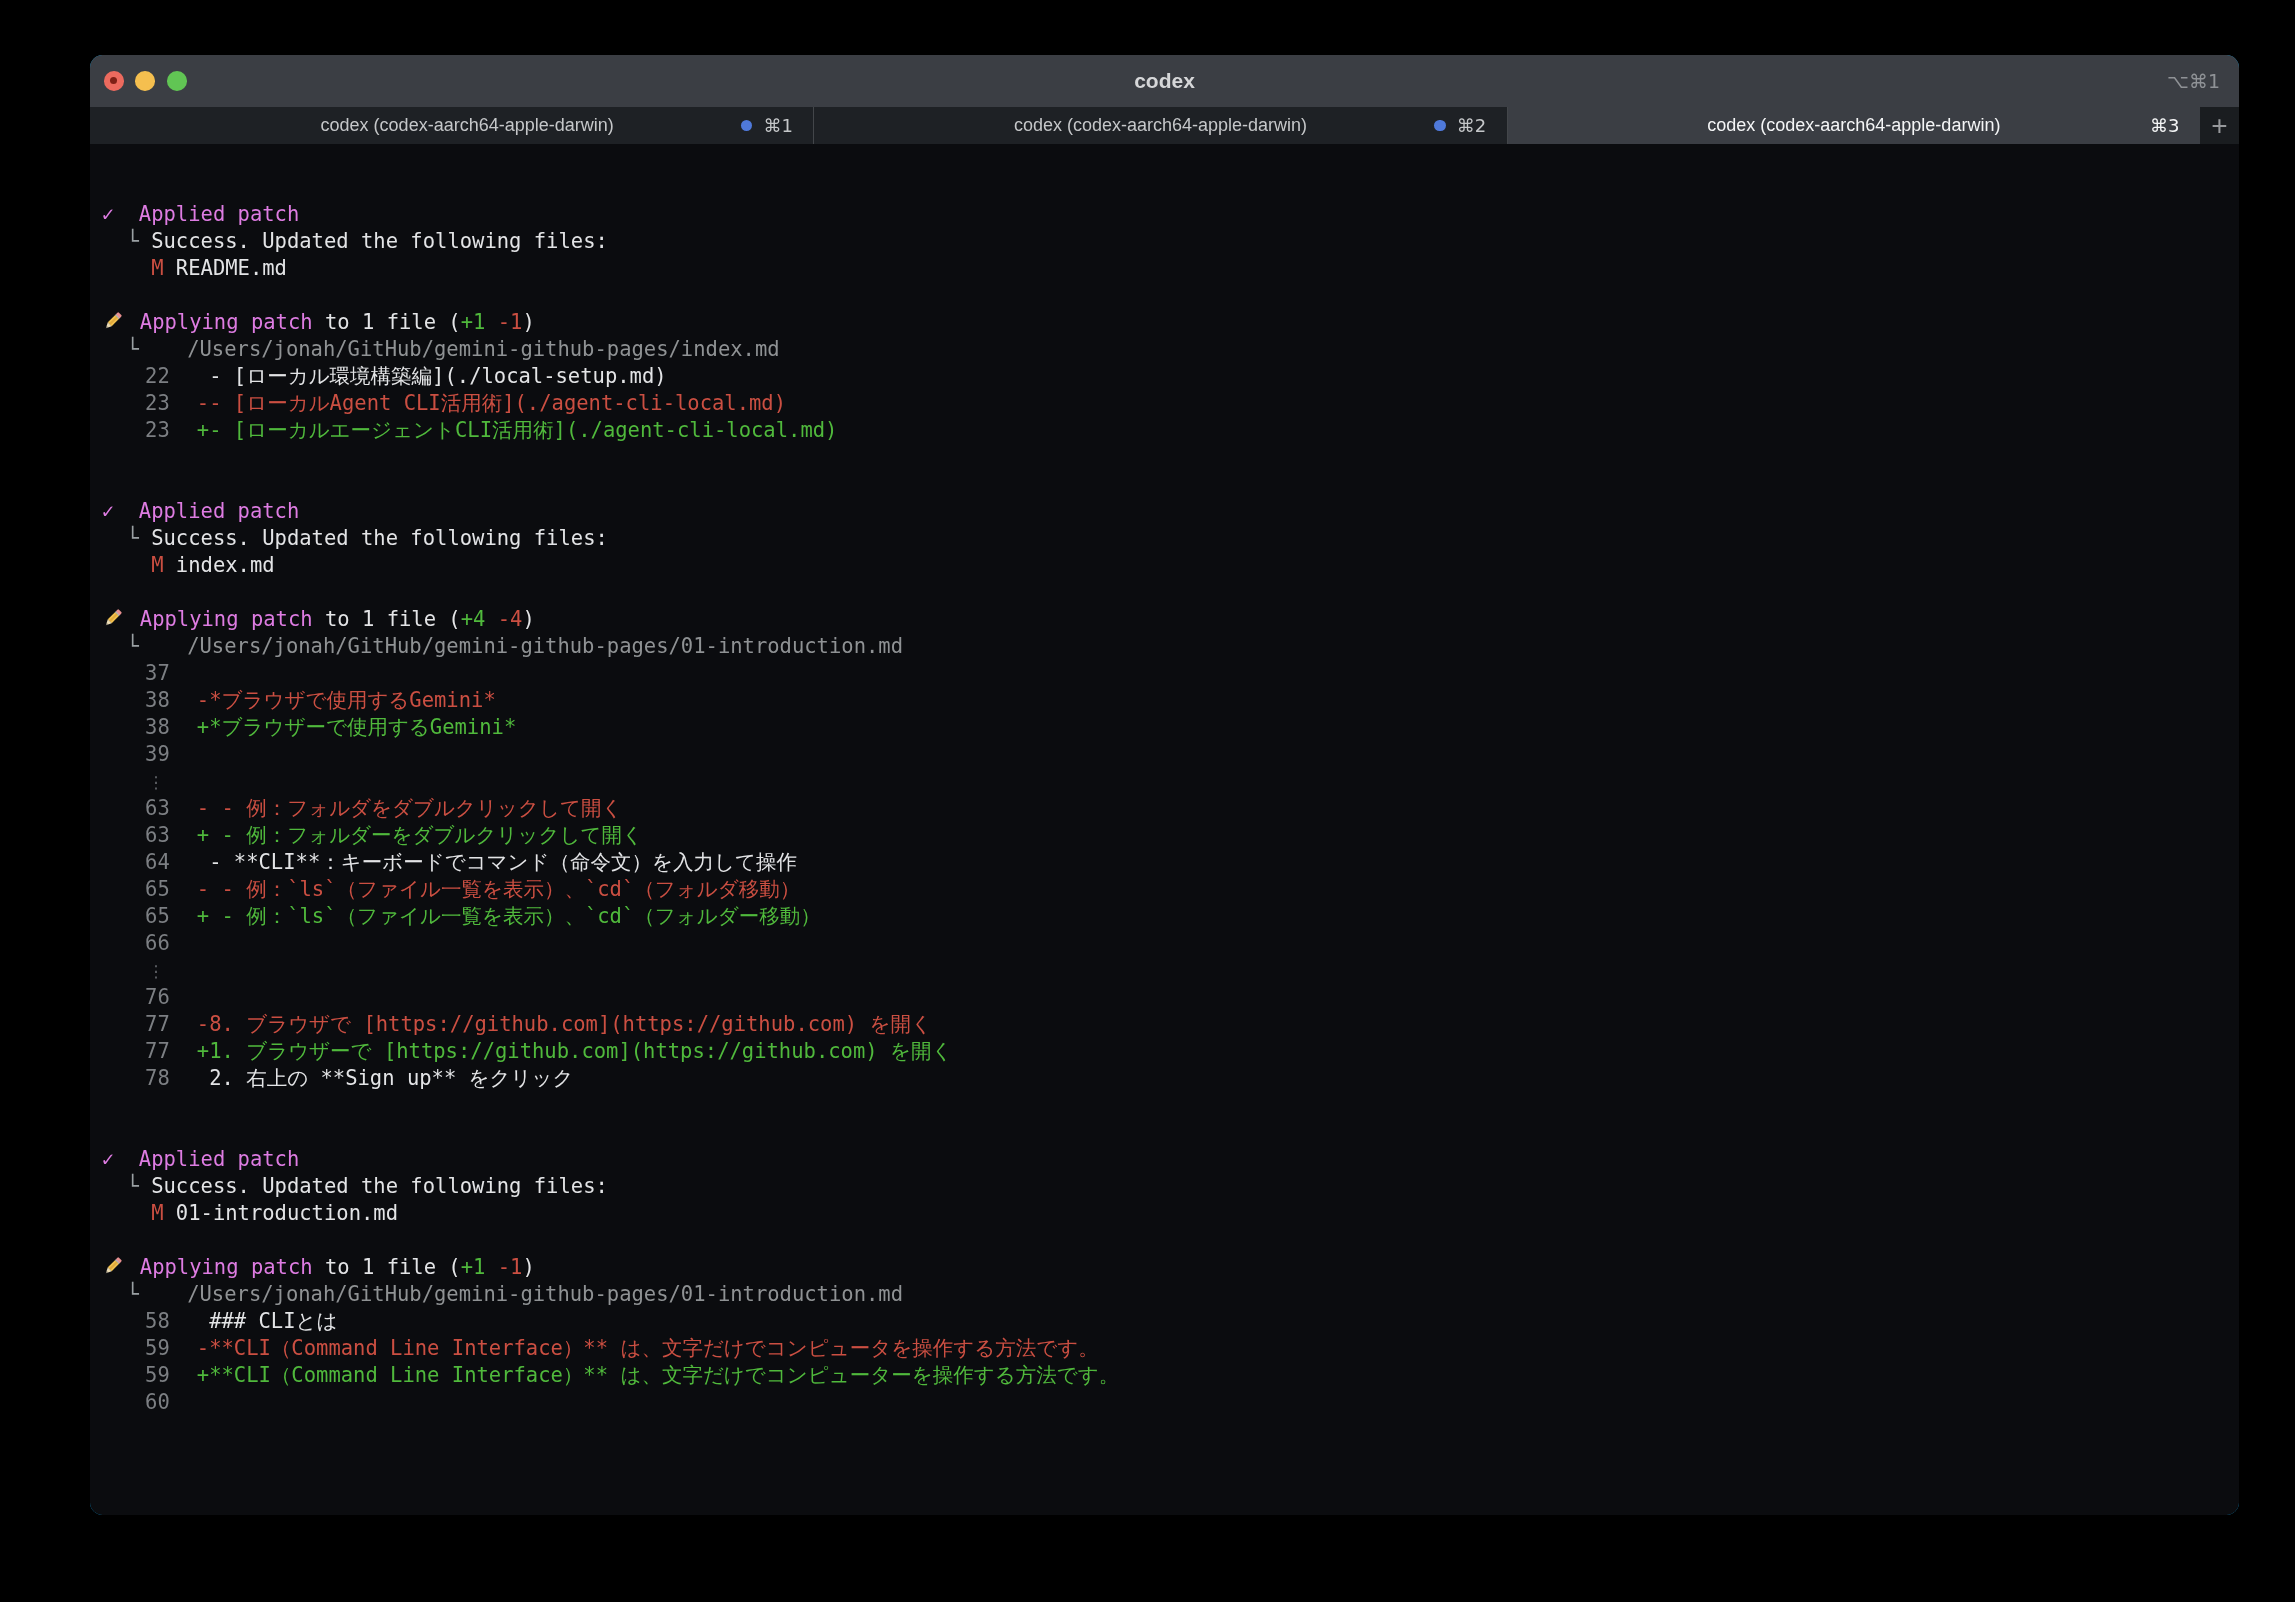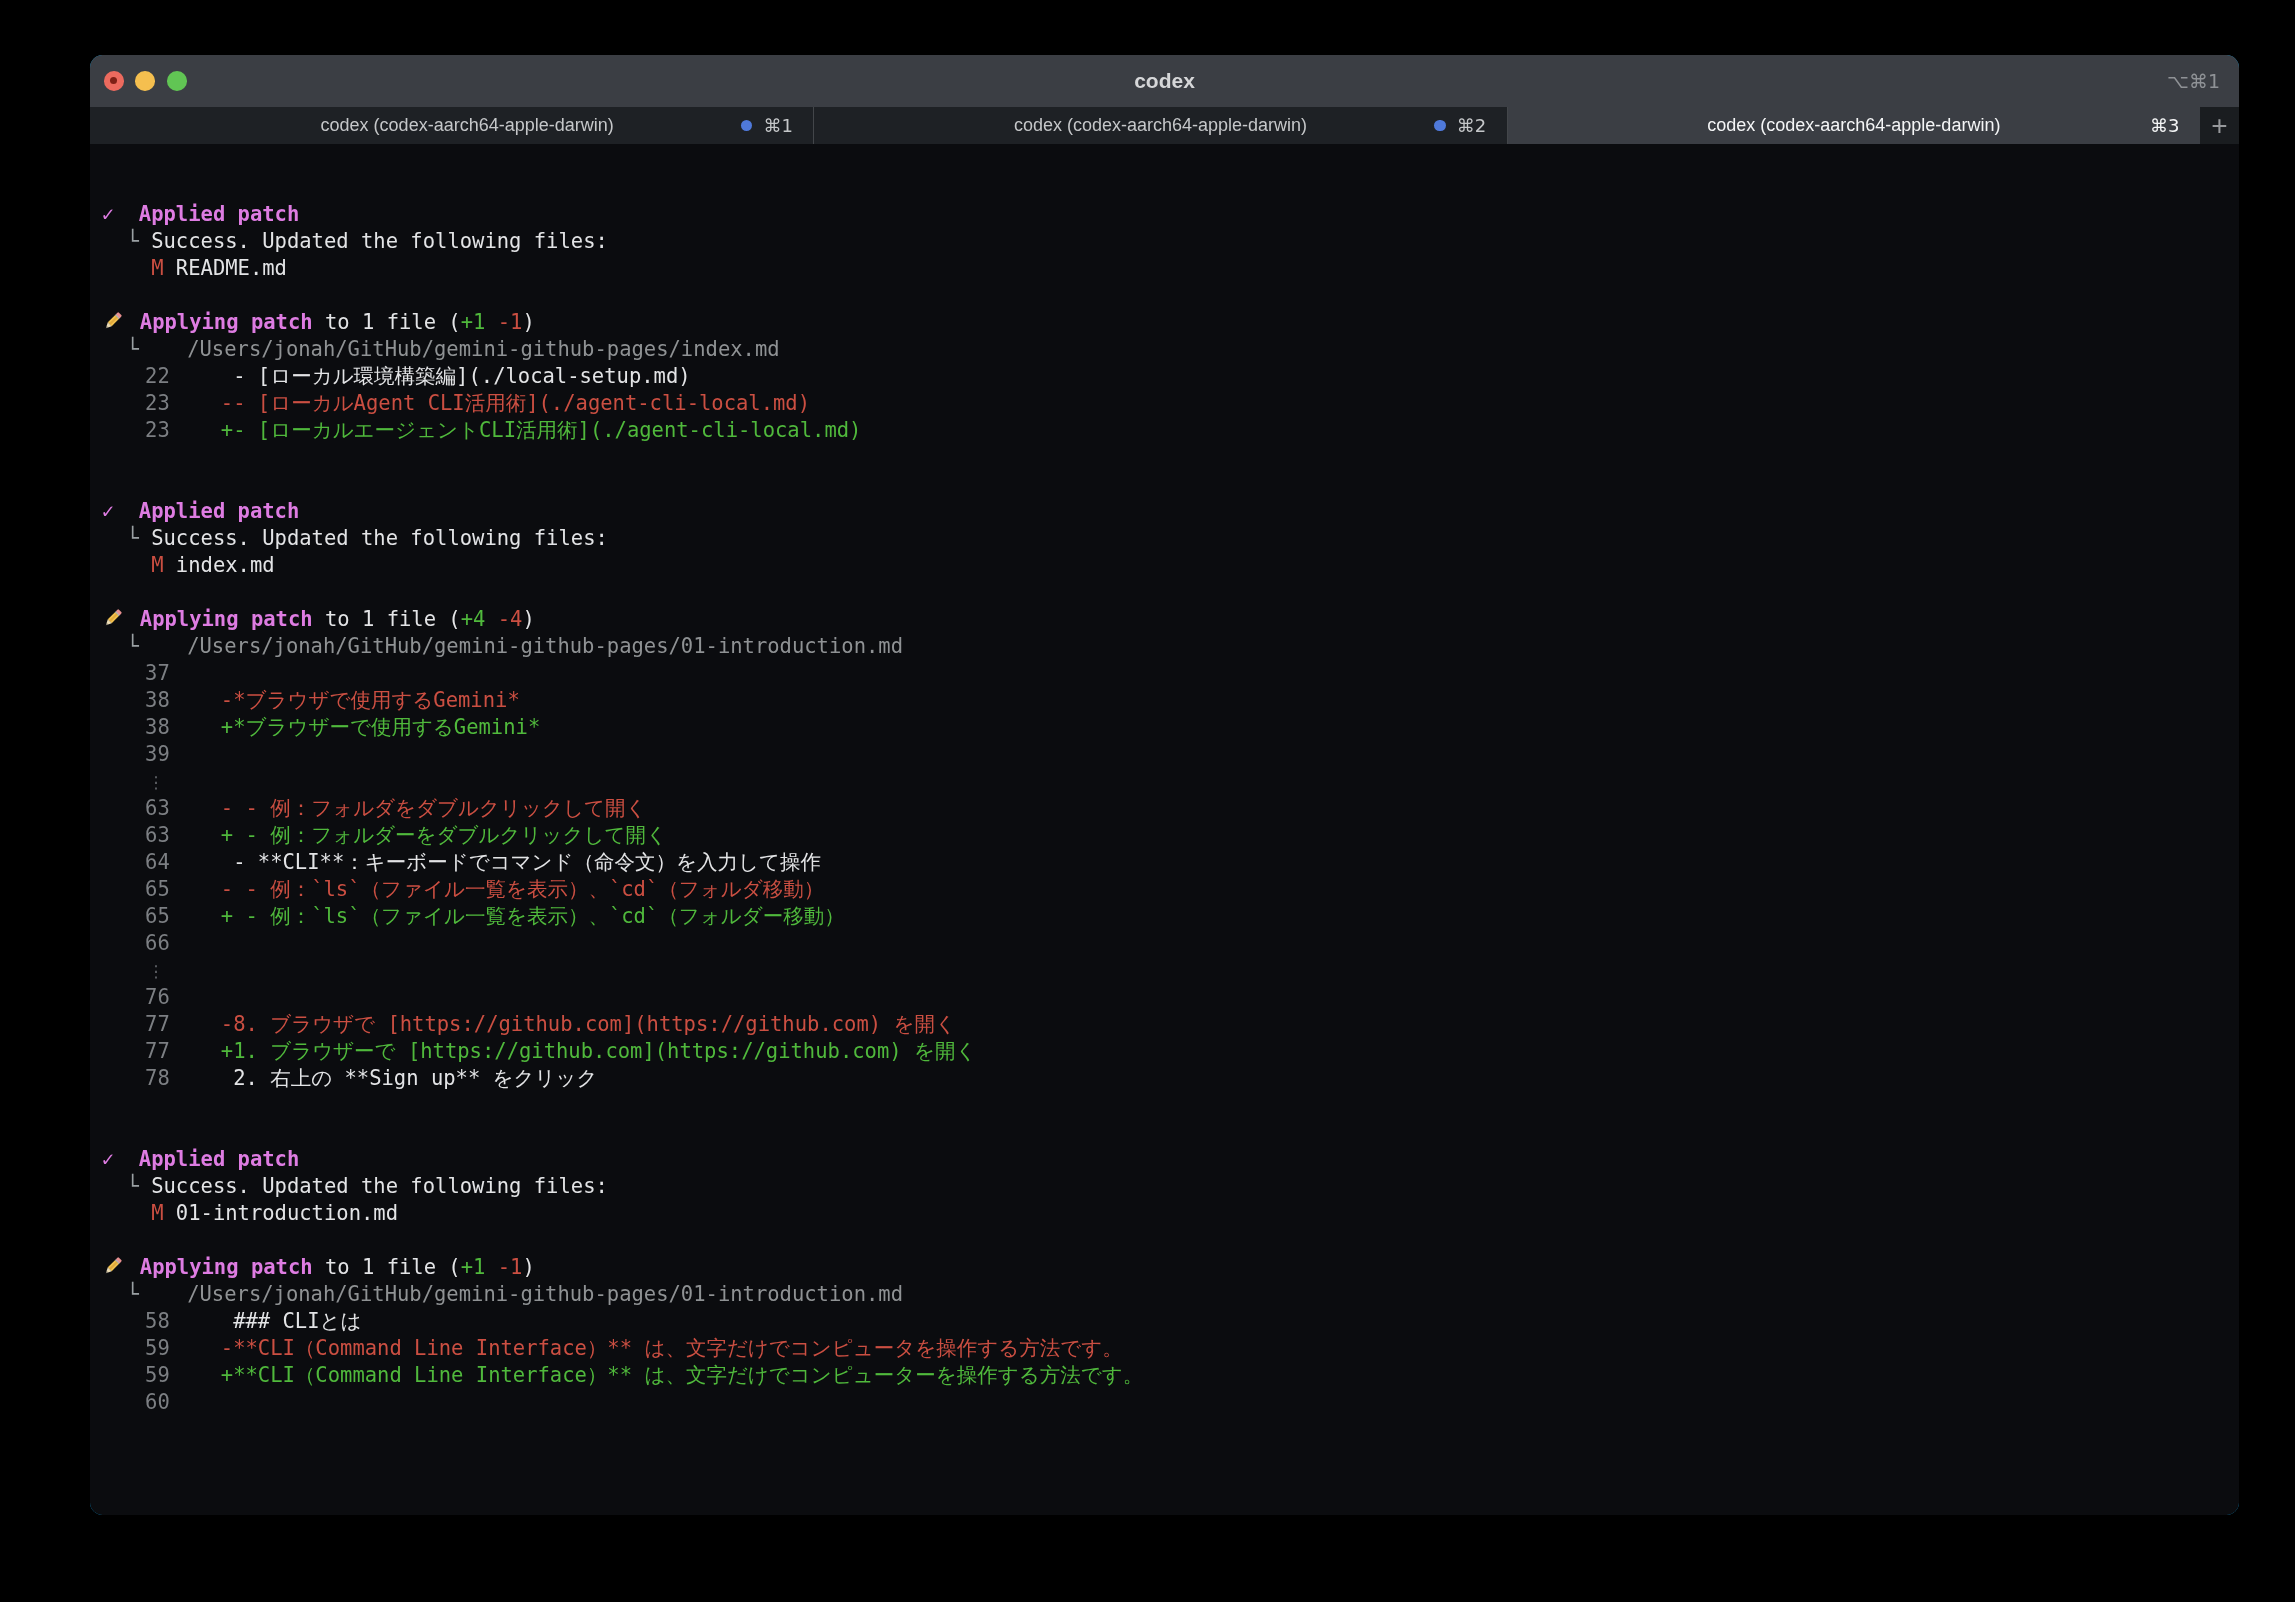--- a/index.html
+++ b/index.html
@@ -21,27 +21,27 @@
   .tab-label{pointer-events:none;}
   .tab-right{position:absolute;right:20.5px;top:0;height:100%;display:flex;align-items:center;gap:11px;}
   .dot{width:11.8px;height:11.8px;border-radius:50%;background:#4f79da;display:inline-block;}
   .shortcut{font-family:"DejaVu Sans",sans-serif;font-size:18px;}
   .newtab{width:39px;background:#1a1d20;display:flex;align-items:center;justify-content:center;color:#97999c;font-size:28px;font-weight:300;border:none;cursor:default;}
   .term{position:absolute;left:0;right:0;top:89px;bottom:0;background:#0b0c0f;padding:57px 7.9px 0 11.8px;font-family:"DejaVu Sans Mono","Liberation Mono",monospace;font-size:20.5px;line-height:27px;color:#e3e4e6;box-sizing:border-box;overflow:hidden;}
   .tline{white-space:pre;height:27px;}
   .block.applied{margin-bottom:27px;}
   .block.applying{margin-bottom:54px;}
   .magenta{color:#de7ce2;}
-  .bold{font-weight:bold;}
+  .bold{font-weight:normal;}
   .red{color:#cb4f42;}
   .green{color:#50b93c;}
   .fg{color:#e3e4e6;}
   .dim{color:#9aa0a3;}
   .path{color:#8f9294;margin-left:36px;}
-  .gut{display:inline-block;box-sizing:border-box;width:68px;text-align:right;color:#7c7f83;margin-right:51px;}
+  .gut{display:inline-block;box-sizing:border-box;width:68px;text-align:right;color:#7c7f83;margin-right:27px;}
   .gut.gap{text-align:left;padding-left:46px;color:#63666a;font-size:16.5px;}
   .picon{display:inline-block;width:38px;}
   .picon svg{vertical-align:-3.1px;}
 </style>
 </head>
 <body>
 
 <div class="window">
   <div class="titlebar">
     <div class="lights">

